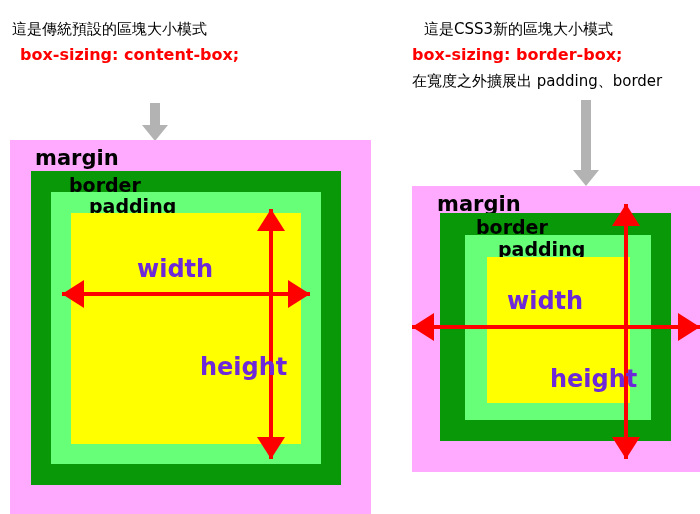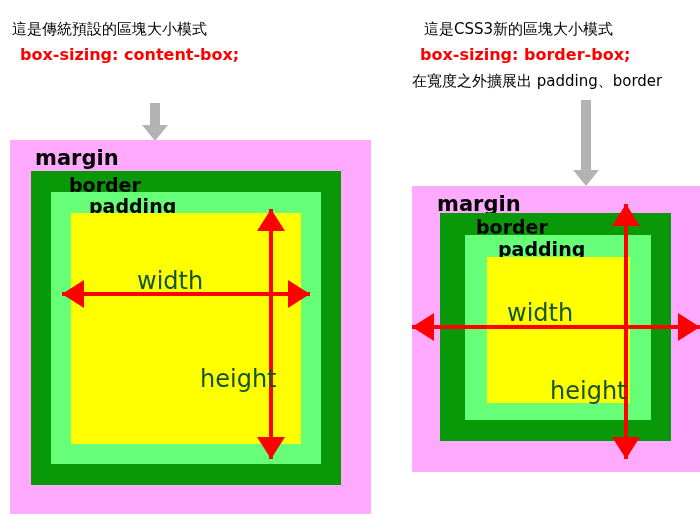--- a/index.html
+++ b/index.html
@@ -54,21 +54,21 @@
   .red-v .bar{position:absolute;top:0;bottom:0;left:50%;width:4px;margin-left:-2px;background:#ff0000;}
   .red-v .tip-t,.red-v .tip-b{
     position:absolute;left:50%;width:0;height:0;
     border-left:14px solid transparent;border-right:14px solid transparent;
     margin-left:-14px;
   }
   .red-v .tip-t{top:0;border-bottom:22px solid #ff0000;}
   .red-v .tip-b{bottom:0;border-top:22px solid #ff0000;}
 
   .dim-label{
-    position:absolute;font-weight:normal;color:#14532d;white-space:nowrap;line-height:1;margin-top:12px;
+    position:absolute;font-weight:bold;color:#6d28d9;white-space:nowrap;line-height:1;
   }
 </style>
 </head>
 <body>
 
 <div class="panel panel-left">
 
   <div class="caption cap-line1" style="left:12px;top:20px;">這是傳統預設的區塊大小模式</div>
   <div class="caption cap-line2" style="left:12px;top:45px;margin-left:8px;">box-sizing: content-box;</div>
 
@@ -105,21 +105,21 @@
       <div class="tip-t"></div>
       <div class="tip-b"></div>
     </div>
     <div class="dim-label" style="left:190px;top:215px;font-size:24px;">height</div>
   </div>
 </div>
 
 <div class="panel panel-right">
 
   <div class="caption cap-line1" style="left:24px;top:20px;">這是CSS3新的區塊大小模式</div>
-  <div class="caption cap-line2" style="left:20px;top:45px;">box-sizing: border-box;</div>
+  <div class="caption cap-line2" style="left:12px;top:45px;">box-sizing: border-box;</div>
   <div class="caption cap-line3" style="left:12px;top:72px;">在寬度之外擴展出  padding、border</div>
 
   <div class="grey-arrow" style="left:173px;top:100px;width:26px;height:86px;">
     <div class="shaft" style="width:10px;height:72px;"></div>
     <div class="head"></div>
   </div>
 
   <div class="layer margin-layer" style="left:12px;top:186px;width:288px;height:286px;">
 
     <div class="layer-label" style="left:25px;top:8px;font-size:21px;">margin</div>

